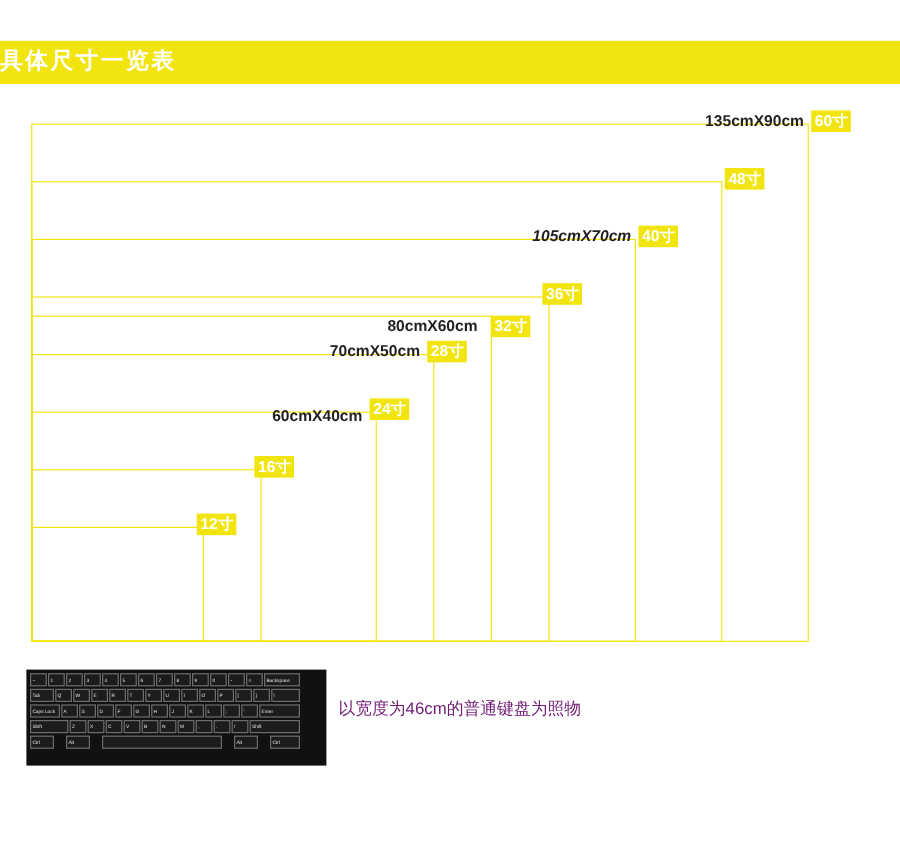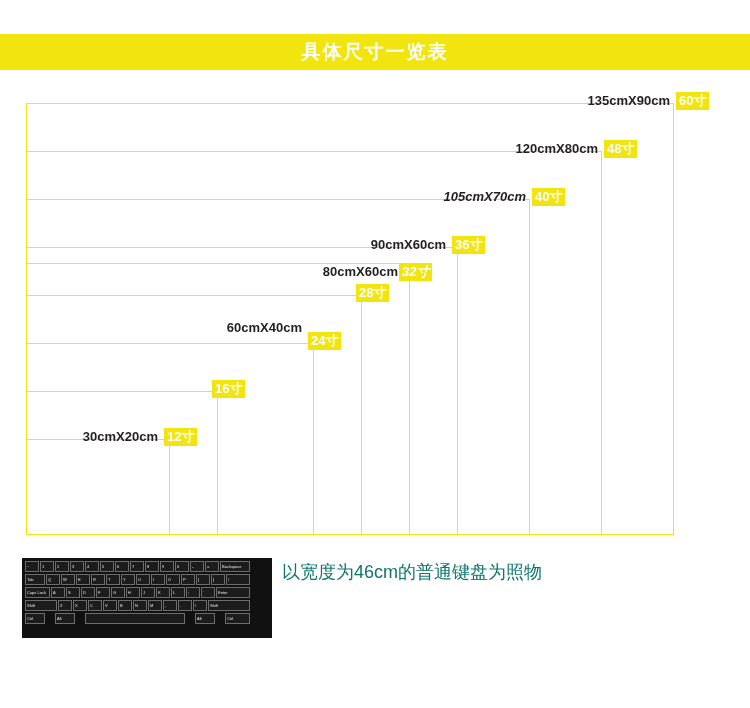--- a/index.html
+++ b/index.html
@@ -10,21 +10,21 @@
     position:relative;
     overflow:hidden;
   }
   
   #header-banner{
     position:absolute;left:0;top:34px;width:750px;height:36px;
     background:#f2e50f;
   }
   #header-title{
     position:absolute;left:0;top:34px;width:750px;height:36px;
-    line-height:36px;text-align:center;
+    line-height:36px;text-align:left;
     color:#ffffff;font-size:19px;font-weight:bold;
     letter-spacing:2px;
   }
   
   #diagram{
     position:absolute;left:0;top:88px;width:738px;height:460px;
   }
   .size-box{
     position:absolute;
     border:1px solid #f2e50f;
@@ -67,65 +67,63 @@
     font-size:4px;
     line-height:9px;
     text-align:left;
     padding-left:1px;
     height:11px;
     overflow:hidden;
     white-space:nowrap;
   }
   
   #caption{
-    position:absolute;left:282px;top:560px;width:330px;
-    color:#0f766e;font-size:18px;line-height:24px;
+    position:absolute;left:282px;top:578px;width:330px;
+    color:#701a75;font-size:14px;line-height:24px;
   }
   .cap-line{display:block;}
 </style>
 </head>
 <body>
 
 <div id="header-banner"></div>
 <div id="header-title">具体尺寸一览表</div>
 
 <div id="diagram">
 
   <div class="size-box" style="left:26px;top:15px;width:648px;height:432px;"></div>
   <div class="size-label" style="left:500px;top:4px;width:170px;">135cmX90cm</div>
   <div class="inch-tag" style="left:676px;top:4px;">60寸</div>
 
   <div class="size-box" style="left:26px;top:63px;width:576px;height:384px;"></div>
-  <div class="size-label" style="left:428px;top:52px;width:170px;">120cmX80cm</div>
   <div class="inch-tag" style="left:604px;top:52px;">48寸</div>
 
   <div class="size-box" style="left:26px;top:111px;width:504px;height:336px;"></div>
   <div class="size-label" style="left:356px;top:100px;width:170px;font-style:italic;">105cmX70cm</div>
   <div class="inch-tag" style="left:532px;top:100px;">40寸</div>
 
   <div class="size-box" style="left:26px;top:159px;width:432px;height:288px;"></div>
-  <div class="size-label" style="left:288px;top:148px;width:158px;">90cmX60cm</div>
   <div class="inch-tag" style="left:452px;top:148px;">36寸</div>
 
   <div class="size-box" style="left:26px;top:175px;width:384px;height:272px;"></div>
   <div class="size-label" style="left:240px;top:175px;width:158px;">80cmX60cm</div>
-  <div class="inch-tag" style="left:399px;top:175px;font-style:italic;">32寸</div>
+  <div class="inch-tag" style="left:409px;top:175px;">32寸</div>
 
   <div class="size-box" style="left:26px;top:207px;width:336px;height:240px;"></div>
+  <div class="size-label" style="left:192px;top:196px;width:158px;">70cmX50cm</div>
   <div class="inch-tag" style="left:356px;top:196px;">28寸</div>
 
   <div class="size-box" style="left:26px;top:255px;width:288px;height:192px;"></div>
-  <div class="size-label" style="left:144px;top:231px;width:158px;">60cmX40cm</div>
+  <div class="size-label" style="left:144px;top:250px;width:158px;">60cmX40cm</div>
   <div class="inch-tag" style="left:308px;top:244px;">24寸</div>
 
   <div class="size-box" style="left:26px;top:303px;width:192px;height:144px;"></div>
   <div class="inch-tag" style="left:212px;top:292px;">16寸</div>
 
   <div class="size-box" style="left:26px;top:351px;width:144px;height:96px;"></div>
-  <div class="size-label" style="left:0px;top:340px;width:158px;">30cmX20cm</div>
   <div class="inch-tag" style="left:164px;top:340px;">12寸</div>
 </div>
 
 <div id="keyboard">
 
   <div class="kb-row" style="top:3px;">
     <div class="key" style="left:3px;width:14px;">~</div>
     <div class="key" style="left:18px;width:14px;">1</div>
     <div class="key" style="left:33px;width:14px;">2</div>
     <div class="key" style="left:48px;width:14px;">3</div>

